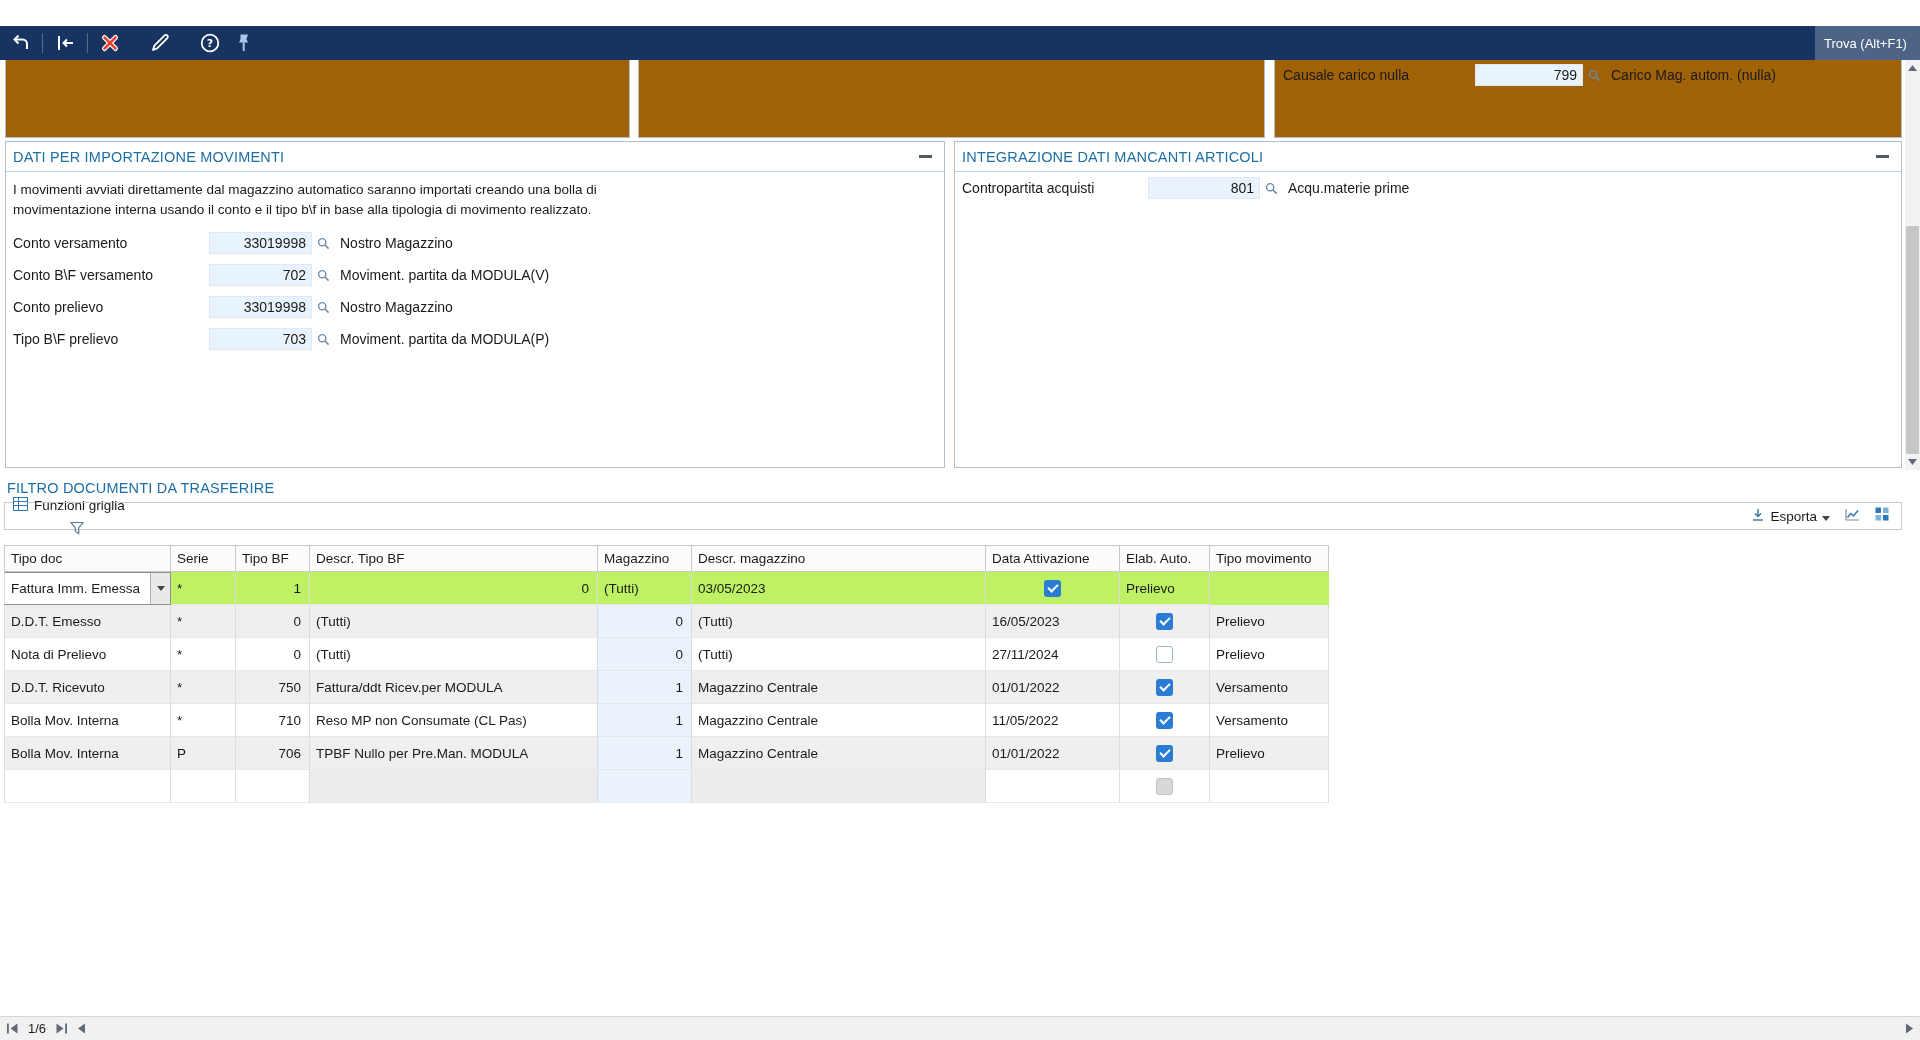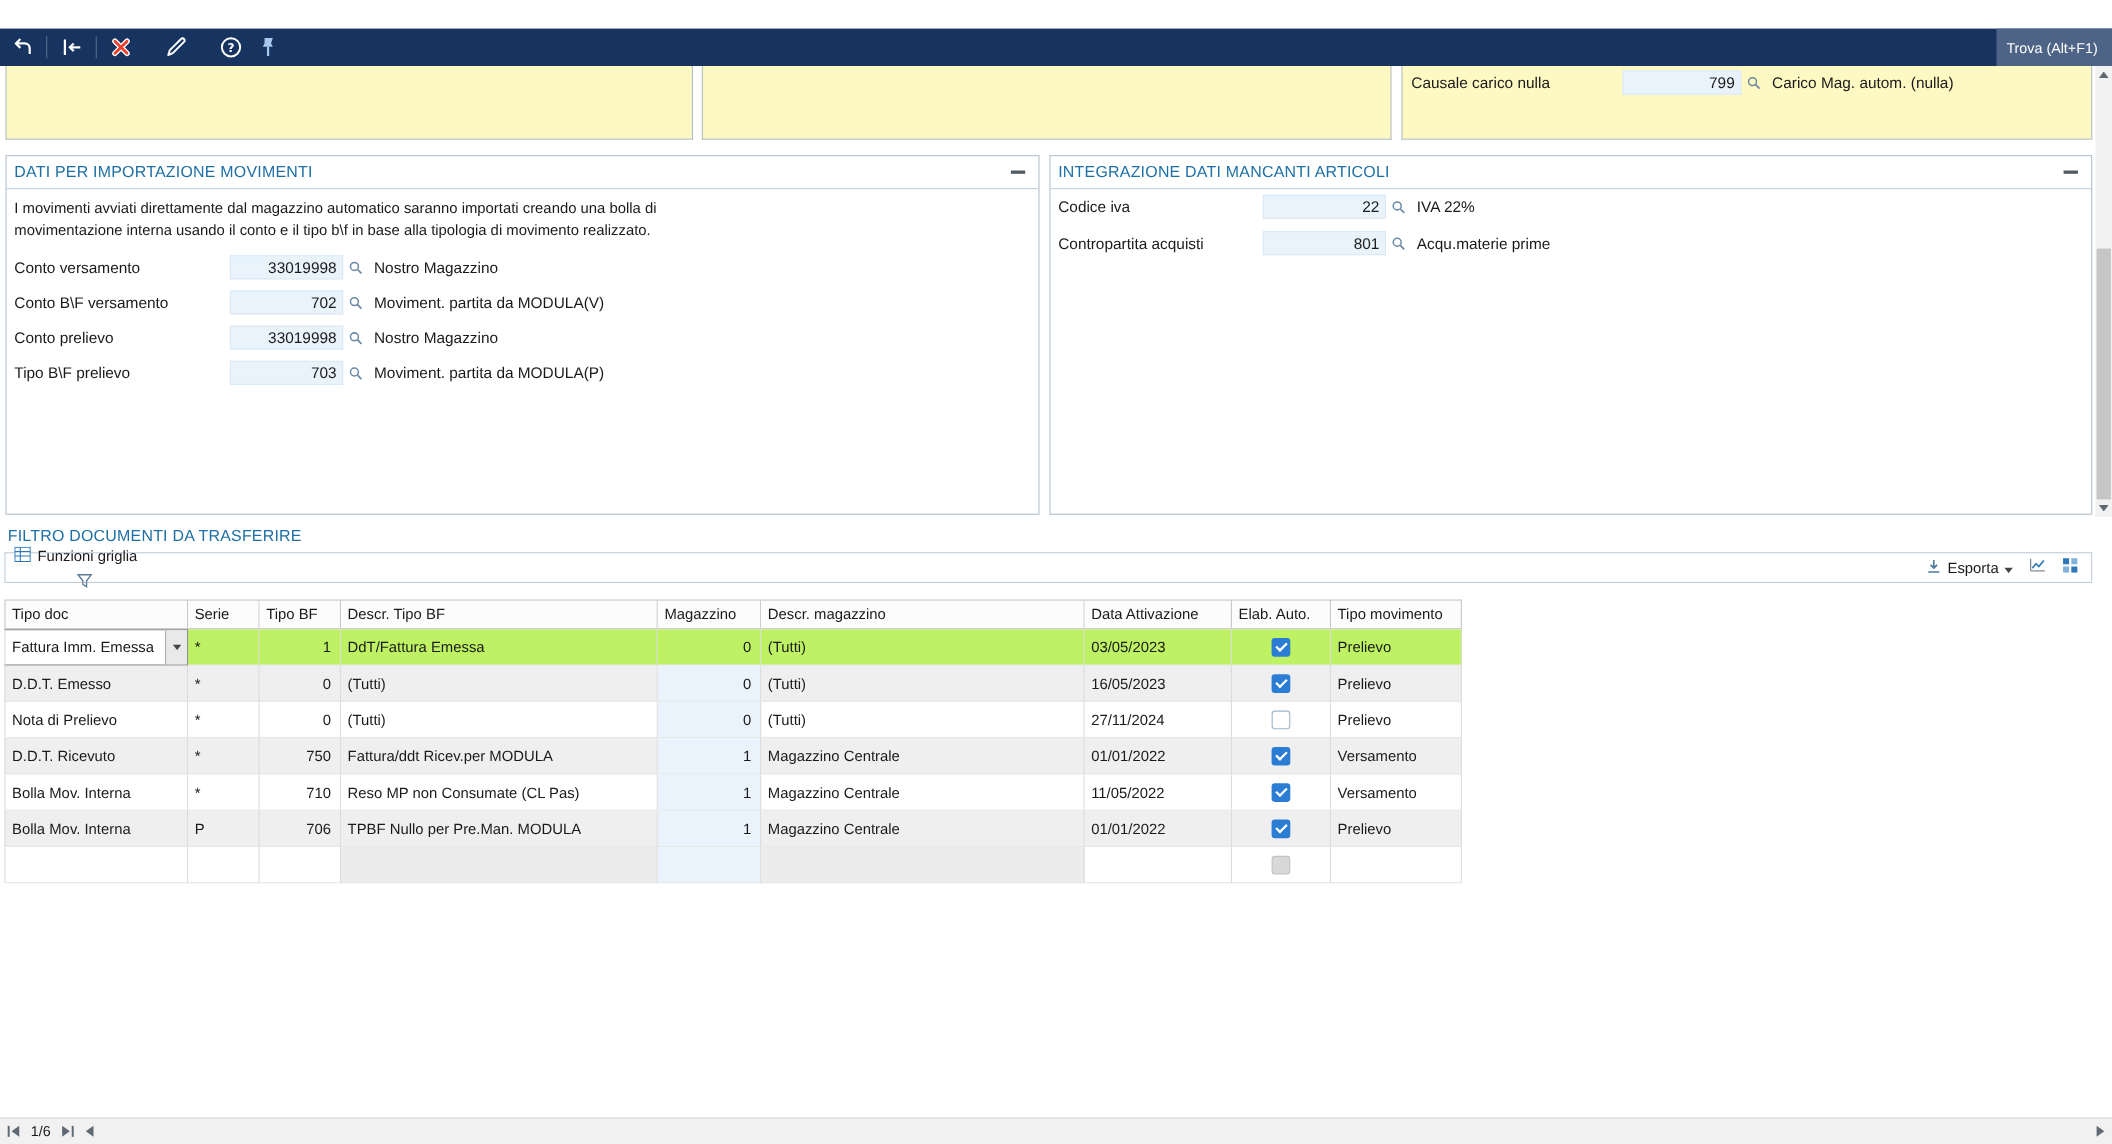--- a/index.html
+++ b/index.html
@@ -19,22 +19,22 @@
   
   .toolbar{position:absolute;left:0;top:26px;width:1920px;height:34px;background:#16345f;
            display:flex;align-items:center;padding-left:6px;box-sizing:border-box;gap:6px;}
   .tb-icon{width:28px;height:28px;display:flex;align-items:center;justify-content:center;border-radius:3px;}
   .tb-sep{width:1px;height:20px;background:rgba(255,255,255,.28);margin:0 2px;}
   .tb-gap{width:10px;}
   .trova{margin-left:auto;width:105px;height:34px;background:#4d6486;color:#fff;font-size:13px;
          display:flex;align-items:center;padding-left:9px;box-sizing:border-box;}
 
   
-  .topbox{position:absolute;top:60px;height:67px;border:1px solid #b3bfca;border-top:none;
-          box-sizing:border-box;background:#fef9c3;}
+  .topbox{position:absolute;top:60px;height:78px;border:1px solid #b3bfca;border-top:none;
+          box-sizing:border-box;background:#a16207;}
   #box-a{left:5px;width:625px;}
   #box-b{left:638px;width:627px;}
   #box-c{left:1274px;width:628px;padding:4px 0 0 8px;}
 
   
   .field-row{display:flex;align-items:center;height:22px;margin-bottom:10px;font-size:14px;}
   .fl{width:196px;flex:0 0 auto;}
   .fv{width:103px;height:22px;line-height:20px;background:#e9f3fc;border:1px solid #dbe9f6;
       box-sizing:border-box;text-align:right;padding:0 5px;flex:0 0 auto;}
   .mag-icon{margin:0 3px 0 5px;flex:0 0 auto;display:flex;}
@@ -237,31 +237,20 @@
 
   <div class="panel" id="panel-integration">
     <div class="panel-header">
       <span class="panel-title">INTEGRAZIONE DATI MANCANTI ARTICOLI</span>
       <span class="min-btn">
           <span class="min-bar"></span>
         </span>
     </div>
     <div class="panel-body">
       <div class="field-row">
-        <span class="fl">Codice iva</span>
-        <span class="fv">22</span>
-        <span class="mag-icon">
-            <svg width="13" height="13" viewBox="0 0 13 13">
-              <circle cx="5.2" cy="5.2" r="3.6" fill="none" stroke="#6b8aa6" stroke-width="1.4"></circle>
-              <line x1="8" y1="8" x2="11.6" y2="11.6" stroke="#6b8aa6" stroke-width="1.6"></line>
-            </svg>
-          </span>
-        <span class="fd">IVA 22%</span>
-      </div>
-      <div class="field-row">
         <span class="fl">Contropartita acquisti</span>
         <span class="fv">801</span>
         <span class="mag-icon">
             <svg width="13" height="13" viewBox="0 0 13 13">
               <circle cx="5.2" cy="5.2" r="3.6" fill="none" stroke="#6b8aa6" stroke-width="1.4"></circle>
               <line x1="8" y1="8" x2="11.6" y2="11.6" stroke="#6b8aa6" stroke-width="1.6"></line>
             </svg>
           </span>
         <span class="fd">Acqu.materie prime</span>
       </div>
@@ -340,21 +329,20 @@
         <div class="cell combo-cell">
           <span class="combo-text">Fattura Imm. Emessa</span>
           <span class="combo-btn">
               <svg width="8" height="5">
                 <polygon points="0,0 8,0 4,5" fill="#444"></polygon>
               </svg>
             </span>
         </div>
         <div class="cell">*</div>
         <div class="cell num">1</div>
-        <div class="cell">DdT/Fattura Emessa</div>
         <div class="cell num mag-col">0</div>
         <div class="cell">(Tutti)</div>
         <div class="cell">03/05/2023</div>
         <div class="cell ctr">
             <span class="chk checked"></span>
           </div>
         <div class="cell">Prelievo</div>
       </div>
 
       <div class="grow">

